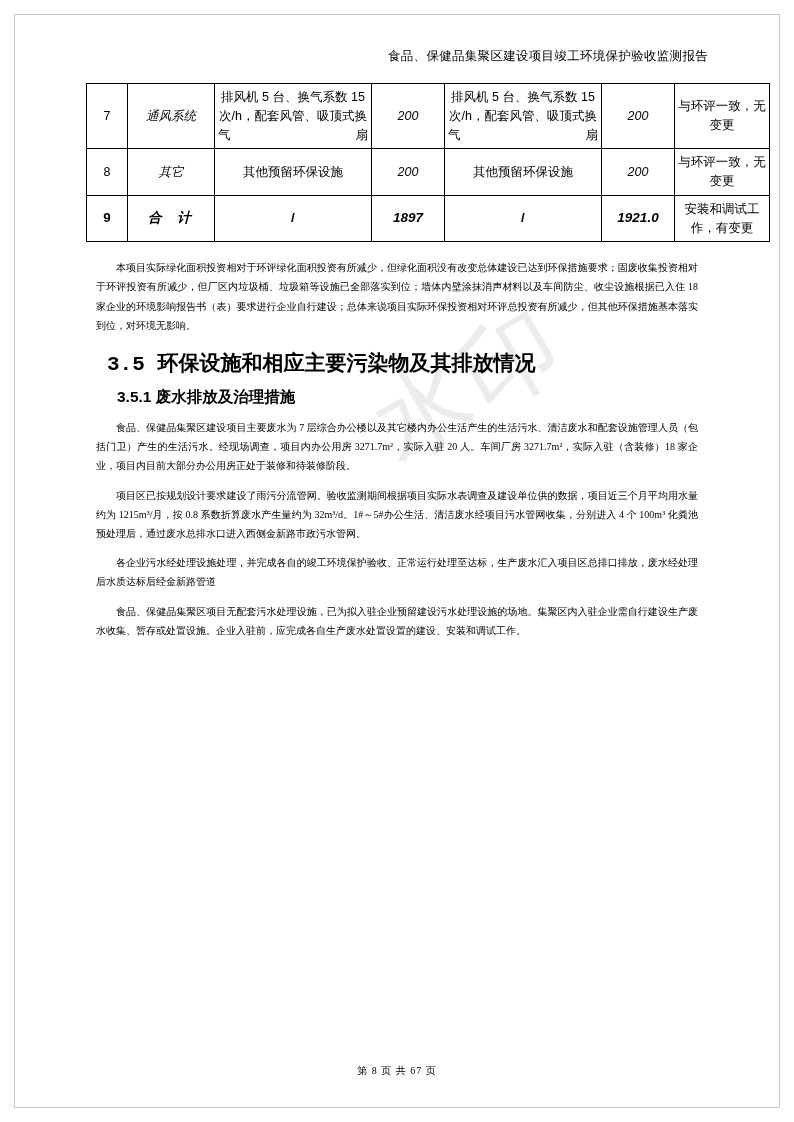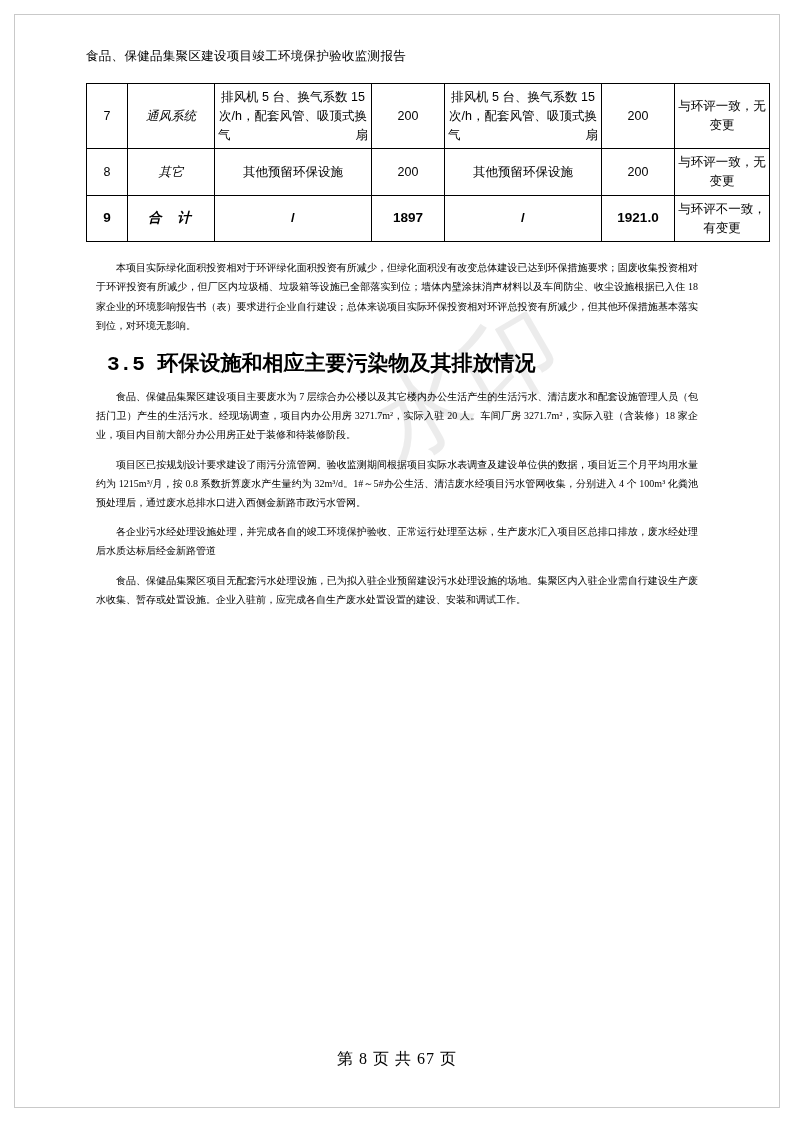--- a/index.html
+++ b/index.html
@@ -27,21 +27,21 @@
     border: 1px solid #c9c9c9;
     pointer-events: none;
   }
   .content {
     position: absolute;
     left: 86px;
     top: 48px;
     width: 622px;
   }
   .header {
-    text-align: left;
+    text-align: right;
     font-size: 12.5px;
     letter-spacing: 0.3px;
     padding-bottom: 8px;
     margin-bottom: 10px;
     font-family: "Liberation Sans", "DejaVu Sans", sans-serif;
   }
 
   
   table.data {
     border-collapse: collapse;
@@ -53,21 +53,21 @@
   table.data td {
     border: 1px solid #000;
     text-align: center;
     vertical-align: middle;
     padding: 4px 3px;
     line-height: 1.5;
   }
   td.c-no { width: 34px; }
   td.c-name { width: 80px; font-style: italic; }
   td.c-desc { width: 150px; }
-  td.c-val { width: 66px; }
+  td.c-val { width: 66px; font-style: italic; }
   td.c-note { width: 88px; }
   tr.total td {
     font-weight: bold;
     font-size: 13.5px;
   }
   tr.total td.spaced {
     letter-spacing: 6px;
     padding-left: 6px;
   }
   .desc-cell {
@@ -98,23 +98,23 @@
     font-size: 15.5px;
     font-weight: bold;
     margin: 10px 0 4px 0;
     text-indent: 2em;
     font-family: "Liberation Sans", "DejaVu Sans", sans-serif;
   }
   .footer {
     position: absolute;
     left: 0;
     right: 0;
-    bottom: 52px;
+    bottom: 44px;
     text-align: center;
-    font-size: 16px;
+    font-size: 10px;
     letter-spacing: 1px;
     font-family: "Liberation Serif", "DejaVu Serif", serif;
   }
   
   .watermark {
     position: absolute;
     left: 350px;
     top: 380px;
     font-size: 95px;
     color: rgba(150,150,150,0.18);
@@ -157,31 +157,32 @@
           <td class="c-val">200</td>
           <td class="c-note">与环评一致，无变更</td>
         </tr>
         <tr class="total">
           <td class="c-no">9</td>
           <td class="c-name spaced">合  计</td>
           <td class="c-desc">/</td>
           <td class="c-val">1897</td>
           <td class="c-desc">/</td>
           <td class="c-val">1921.0</td>
-          <td class="c-note" style="font-weight:normal;font-size:12.5px;">与环评不一致，有变更</td>
+          <td class="c-note" style="font-weight:normal;font-size:12.5px;">安装和调试工作，有变更</td>
         </tr>
       </tbody>
     </table>
 
     <div class="spacer-sm"></div>
 
     <p class="para">本项目实际绿化面积投资相对于环评绿化面积投资有所减少，但绿化面积没有改变总体建设已达到环保措施要求；固废收集投资相对于环评投资有所减少，但厂区内垃圾桶、垃圾箱等设施已全部落实到位；墙体内壁涂抹消声材料以及车间防尘、收尘设施根据已入住 18 家企业的环境影响报告书（表）要求进行企业自行建设；总体来说项目实际环保投资相对环评总投资有所减少，但其他环保措施基本落实到位，对环境无影响。</p>
 
     <h2 class="sec">3.5  环保设施和相应主要污染物及其排放情况</h2>
 
+    <h3 class="subsec">3.5.1  废水排放及治理措施</h3>
 
     <p class="para">食品、保健品集聚区建设项目主要废水为 7 层综合办公楼以及其它楼内办公生活产生的生活污水、清洁废水和配套设施管理人员（包括门卫）产生的生活污水。经现场调查，项目内办公用房 3271.7m²，实际入驻 20 人。车间厂房 3271.7m²，实际入驻（含装修）18 家企业，项目内目前大部分办公用房正处于装修和待装修阶段。</p>
 
     <p class="para">项目区已按规划设计要求建设了雨污分流管网。验收监测期间根据项目实际水表调查及建设单位供的数据，项目近三个月平均用水量约为 1215m³/月，按 0.8 系数折算废水产生量约为 32m³/d。1#～5#办公生活、清洁废水经项目污水管网收集，分别进入 4 个 100m³ 化粪池预处理后，通过废水总排水口进入西侧金新路市政污水管网。</p>
 
     <p class="para">各企业污水经处理设施处理，并完成各自的竣工环境保护验收、正常运行处理至达标，生产废水汇入项目区总排口排放，废水经处理后水质达标后经金新路管道</p>
 
     <p class="para">食品、保健品集聚区项目无配套污水处理设施，已为拟入驻企业预留建设污水处理设施的场地。集聚区内入驻企业需自行建设生产废水收集、暂存或处置设施。企业入驻前，应完成各自生产废水处置设置的建设、安装和调试工作。</p>
 
   </div>

